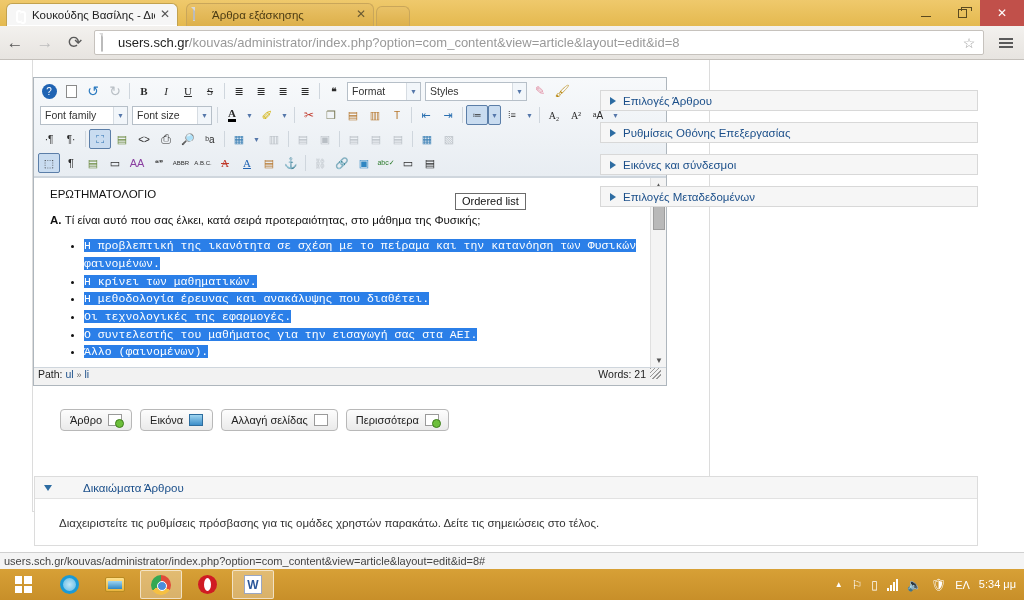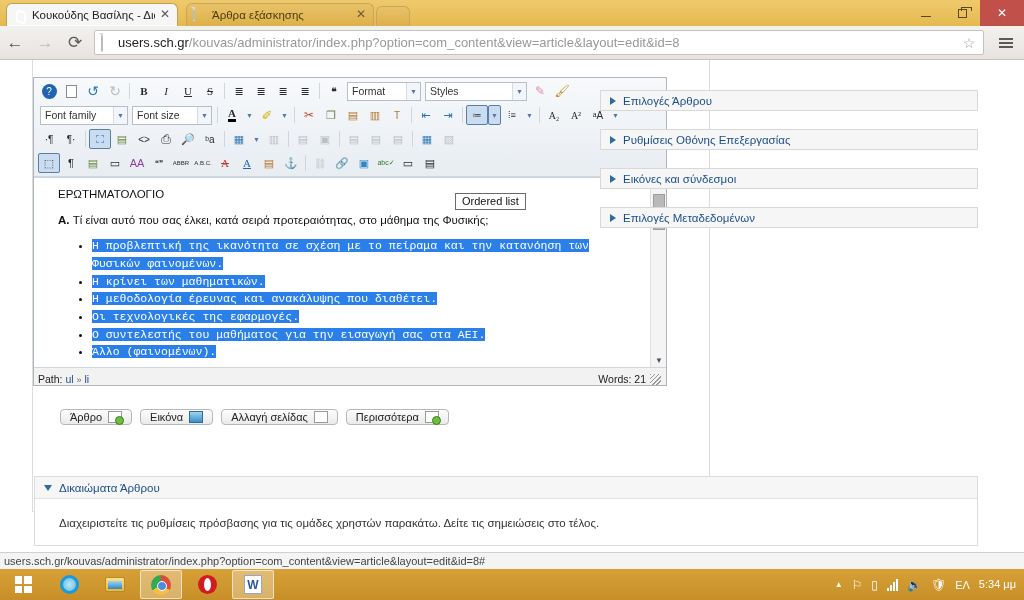--- a/index.html
+++ b/index.html
@@ -192,77 +192,77 @@
     padding: 1px 6px 2px; font-size: 11px; color: #111;
     z-index: 40; white-space: nowrap;
   }
 
   .tm-body {
     position: relative; background: #fff; height: 190px;
     border-top: 1px solid #cfd6dd; overflow: hidden;
   }
   .tm-content {
     position: absolute; left: 0; top: 0; right: 16px; bottom: 0;
-    padding: 8px 10px 0 24px;
+    padding: 8px 10px 0 16px;
     font-size: 11.5px; color: #111; line-height: 1.45;
   }
   .tm-content p { margin: 0 0 9px 0; }
   .tm-content ul { margin: 0; padding-left: 34px; }
   .tm-content li { margin: 0; }
   .hl-b { background: #2b7fe8; color: #fff; display: inline; font-family: Liberation Mono, monospace; }
   .tm-scroll {
     position: absolute; right: 0; top: 0; width: 16px; bottom: 0;
     background: #f4f4f4; border-left: 1px solid #e0e0e0;
   }
   .sc-arrow {
     height: 14px; display: flex; align-items: center; justify-content: center;
     font-size: 8px; color: #555; cursor: pointer;
   }
   .sc-thumb {
     position: absolute; left: 2px; top: 16px; width: 12px; height: 36px;
     background: #b9b9b9; border: 1px solid #9d9d9d; cursor: pointer;
   }
   .tm-status {
     height: 18px; background: #f2f2f2; border-top: 1px solid #cfd6dd;
-    display: flex; align-items: flex-end; padding: 0 4px;
+    display: flex; align-items: flex-start; padding: 0 4px;
     font-size: 10.5px; color: #222;
   }
   .tm-path { flex: 1; }
   .tm-path .pl { color: #1b4f8a; }
   .tm-path .sepx { color: #666; font-size: 9px; }
   .tm-words { margin-right: 4px; }
   .tm-resize {
     width: 11px; height: 11px; margin-right: 1px;
     background: repeating-linear-gradient(135deg, #999 0 1px, transparent 1px 3px);
   }
 
   .jbuttons {
     position: absolute; left: 60px; top: 349px; display: flex; gap: 8px;
   }
   .jbtn {
-    height: 16px; padding: 0 9px; border: 1px solid #b8b8b8; border-radius: 4px;
+    height: 22px; padding: 0 9px; border: 1px solid #b8b8b8; border-radius: 4px;
     background: linear-gradient(#fdfdfd, #eaeaea);
     display: inline-flex; align-items: center; gap: 6px;
     font-size: 11px; color: #222; cursor: pointer;
   }
   .mini {
     width: 14px; height: 12px; display: inline-block; position: relative;
     border: 1px solid #9a9a9a; background: #fff;
   }
   .mini.green:after {
     content: ""; position: absolute; right: -3px; bottom: -3px;
     width: 7px; height: 7px; border-radius: 50%; background: #6cbf3a; border: 1px solid #3e7d1c;
   }
   .mini.img { background: linear-gradient(#9fd5f0, #3c8ec9); border-color: #2d6d9e; }
   .mini.page { background: #fff; }
 
   
   .sliders { position: absolute; left: 600px; top: 30px; width: 378px; }
   .slider-head {
-    height: 21px; margin-bottom: 18px;
+    height: 21px; margin-bottom: 11px;
     background: #f6f6f6; border: 1px solid #d8d8d8;
     display: flex; align-items: center; padding-left: 9px;
     font-size: 11.5px; color: #1b4f8a; cursor: pointer;
   }
   .tri-r {
     width: 0; height: 0; margin-right: 7px;
     border-left: 6px solid #2d6ca2; border-top: 4px solid transparent; border-bottom: 4px solid transparent;
   }
   .tri-d {
     width: 0; height: 0; margin-right: 7px;
@@ -270,21 +270,21 @@
   }
 
   
   .rights {
     position: absolute; left: 34px; top: 416px; width: 944px;
     border: 1px solid #dcdcdc; background: #fff;
   }
   .rights-head {
     height: 22px; background: #f6f6f6; border-bottom: 1px solid #e2e2e2;
     display: flex; align-items: center; padding-left: 9px;
-    font-size: 11.5px; color: #1b4f8a; cursor: pointer;
+    font-size: 11.5px; color: #1b4f8a; cursor: pointer; gap: 24px;
   }
   .rights-body {
     padding: 18px 0 16px 24px; font-size: 11.5px; color: #333;
   }
 
   
   .statusbar {
     position: absolute; left: 0; top: 552px; width: 1024px; height: 17px;
     background: #f4f4f4; border-top: 1px solid #d0d0d0;
     display: flex; align-items: center;

